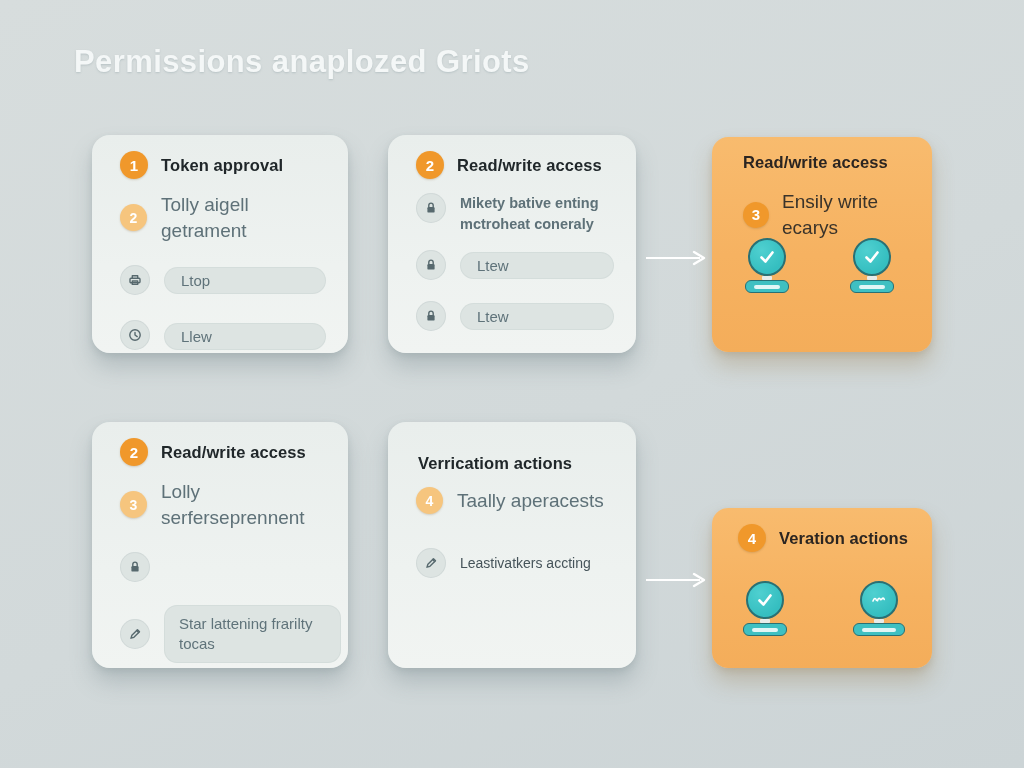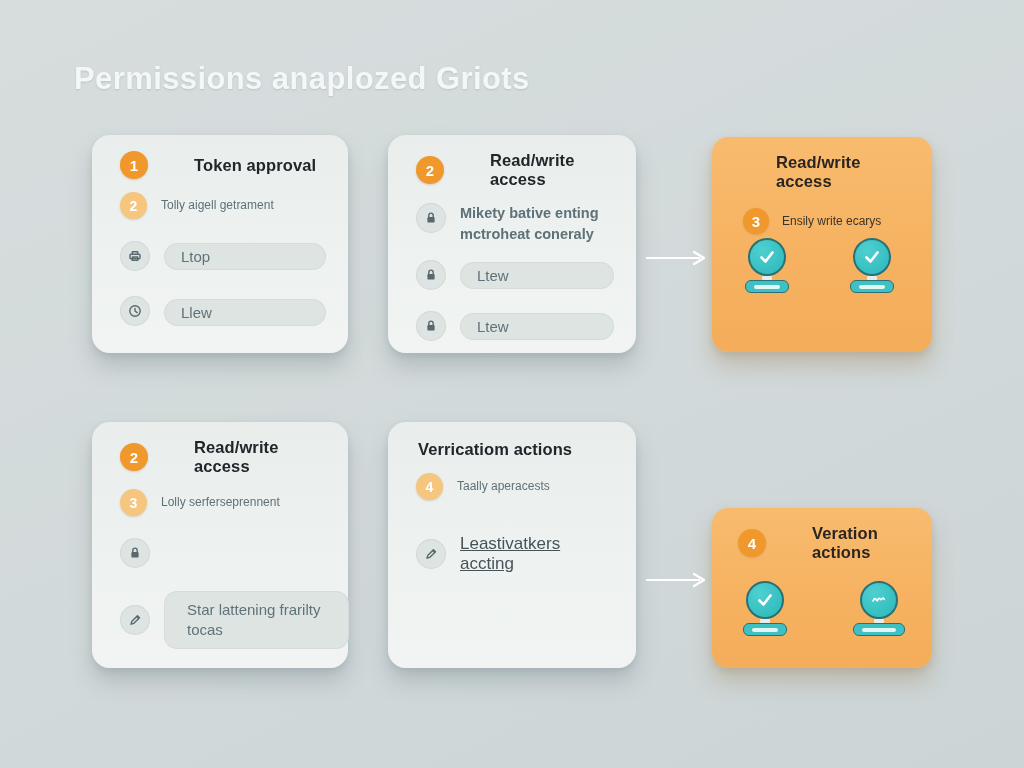--- a/index.html
+++ b/index.html
@@ -1,57 +1,57 @@
 <!DOCTYPE html>
 <html><head>
 <meta charset="utf-8">
 <style>
   html,body{margin:0;padding:0;}
   body{font-family:"Liberation Sans","DejaVu Sans",sans-serif;background:#c9d1d3;}
   .stage{position:relative;width:1024px;height:768px;overflow:hidden;
          background:linear-gradient(155deg,#d7dddd 0%,#d2d9da 55%,#ccd4d6 100%);}
 
-  .page-title{position:absolute;left:74px;top:61px;font-size:31px;font-weight:700;
+  .page-title{position:absolute;left:74px;top:44px;font-size:31px;font-weight:700;
               color:#f4f7f7;letter-spacing:.4px;text-shadow:0 1px 2px rgba(160,175,178,.55);}
 
   .card{position:absolute;border-radius:18px;
         background:linear-gradient(180deg,#e9eeec 0%,#eef2f0 60%,#f1f4f2 100%);
         box-shadow:0 14px 22px rgba(96,116,121,.28),0 3px 6px rgba(96,116,121,.16);
         box-sizing:border-box;padding:16px 22px 0 28px;}
   .card.orange{background:linear-gradient(180deg,#f8bb6e 0%,#f6b261 55%,#f4ad5a 100%);
         border-radius:16px;box-shadow:0 14px 22px rgba(150,120,70,.30),0 3px 6px rgba(140,110,70,.18);}
 
   .hdr{display:flex;align-items:center;gap:13px;}
   .badge{flex:0 0 auto;width:28px;height:28px;border-radius:50%;
          display:flex;align-items:center;justify-content:center;
          color:#fff;font-weight:700;font-size:15px;
          box-shadow:0 1px 2px rgba(130,100,50,.25);}
   .badge.dark{background:#f0982b;}
   .badge.light{background:#f6c57e;width:27px;height:27px;font-size:14px;}
-  .card-title{font-size:16.5px;font-weight:700;color:#20272a;letter-spacing:.1px;margin-left:33px;}
+  .card-title{font-size:16.5px;font-weight:700;color:#20272a;letter-spacing:.1px;}
   .orange .card-title{color:#2b2521;}
 
   .subrow{display:flex;align-items:center;gap:14px;margin-top:13px;}
-  .sub-text{font-size:12px;color:#5e7178;line-height:1.35;}
+  .sub-text{font-size:19px;color:#5e7178;line-height:1.35;}
   .orange .sub-text{color:#3a332a;}
 
   .noterow{display:flex;align-items:flex-start;gap:14px;margin-top:14px;}
   .note-text{font-size:14.5px;color:#5e7178;line-height:1.45;max-width:175px;font-weight:bold;}
 
   .item{display:flex;align-items:center;gap:14px;margin-top:22px;}
   .icon-circle{flex:0 0 auto;width:30px;height:30px;border-radius:50%;background:#dde4e2;
                display:flex;align-items:center;justify-content:center;
                box-shadow:inset 0 0 0 1px rgba(120,140,145,.12);}
   .icon-circle svg{width:16px;height:16px;}
   .pill{flex:1;height:27px;border-radius:14px;background:#dde4e2;
         display:flex;align-items:center;padding-left:17px;
         font-size:15px;color:#5f737a;box-shadow:inset 0 0 0 1px rgba(120,140,145,.08);}
   .pill.tall{height:48px;border-radius:13px;line-height:1.35;align-items:center;
-             padding:5px 12px 5px 23px;flex:0 0 auto;width:150px;}
-  .plain-label{font-size:17px;color:#46545a;text-decoration:underline;}
+             padding:5px 12px 5px 15px;flex:0 0 auto;width:150px;}
+  .plain-label{font-size:14px;color:#46545a;}
 
   .stroke{fill:none;stroke:#57696e;stroke-width:1.4;stroke-linecap:round;stroke-linejoin:round;}
   .fillic{fill:#57696e;}
 
   
   .device{position:absolute;width:52px;text-align:center;}
   .dev-circle{width:38px;height:38px;border-radius:50%;margin:0 auto;
               background:radial-gradient(circle at 35% 30%,#4fd0d0,#35bec0 70%);
               border:2px solid #2a7074;display:flex;align-items:center;justify-content:center;
               box-sizing:border-box;}
@@ -190,21 +190,21 @@
         <svg viewBox="0 0 16 16">
             <path class="stroke" d="M4 12.2l.9-2.9 5.6-5.6 2 2-5.6 5.6-2.9.9z"></path>
             <path class="stroke" d="M9.6 4.6l2 2"></path>
           </svg>
       </div>
       <div class="pill tall">Star lattening frarilty tocas</div>
     </div>
   </div>
 
   <div class="card" style="left:388px;top:422px;width:248px;height:246px;">
-    <div class="card-title" style="margin-top:2px;margin-left:2px;">Verricatiom actions</div>
+    <div class="card-title" style="margin-top:16px;margin-left:2px;">Verricatiom actions</div>
     <div class="subrow" style="margin-top:14px;">
       <div class="badge light">4</div>
       <div class="sub-text">Taally aperacests</div>
     </div>
     <div class="item" style="margin-top:34px;">
       <div class="icon-circle">
         <svg viewBox="0 0 16 16">
             <path class="stroke" d="M4 12.2l.9-2.9 5.6-5.6 2 2-5.6 5.6-2.9.9z"></path>
             <path class="stroke" d="M9.6 4.6l2 2"></path>
           </svg>

